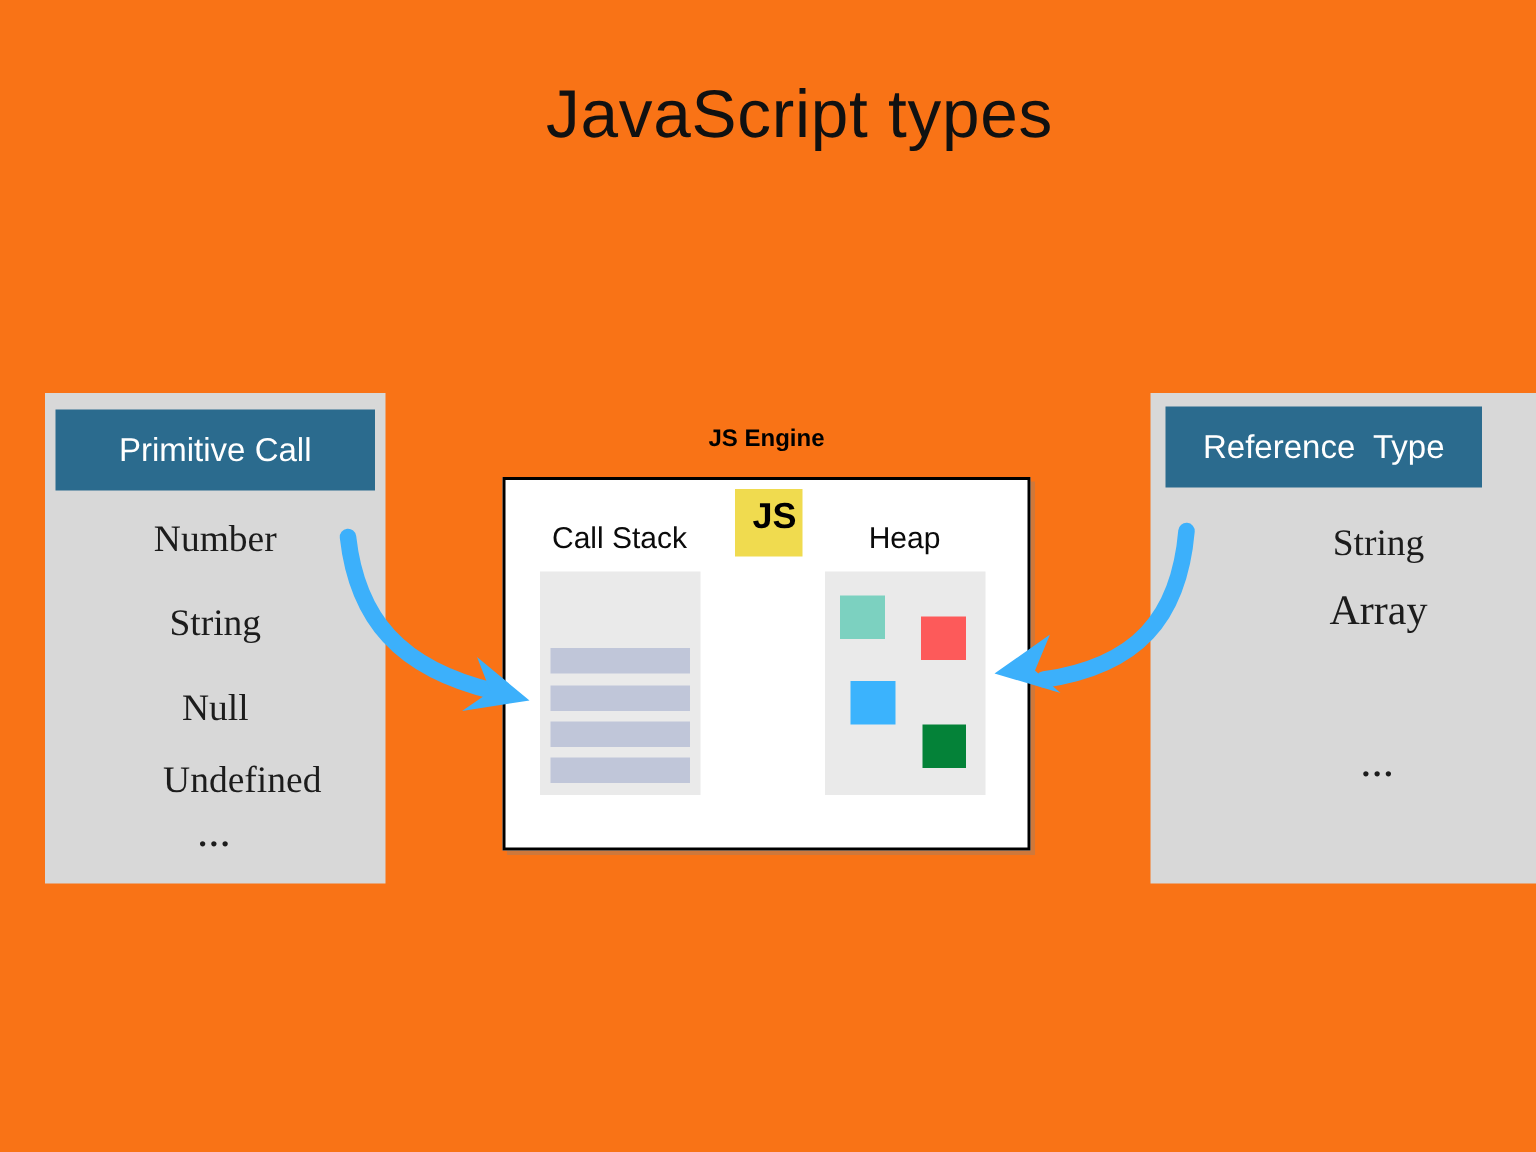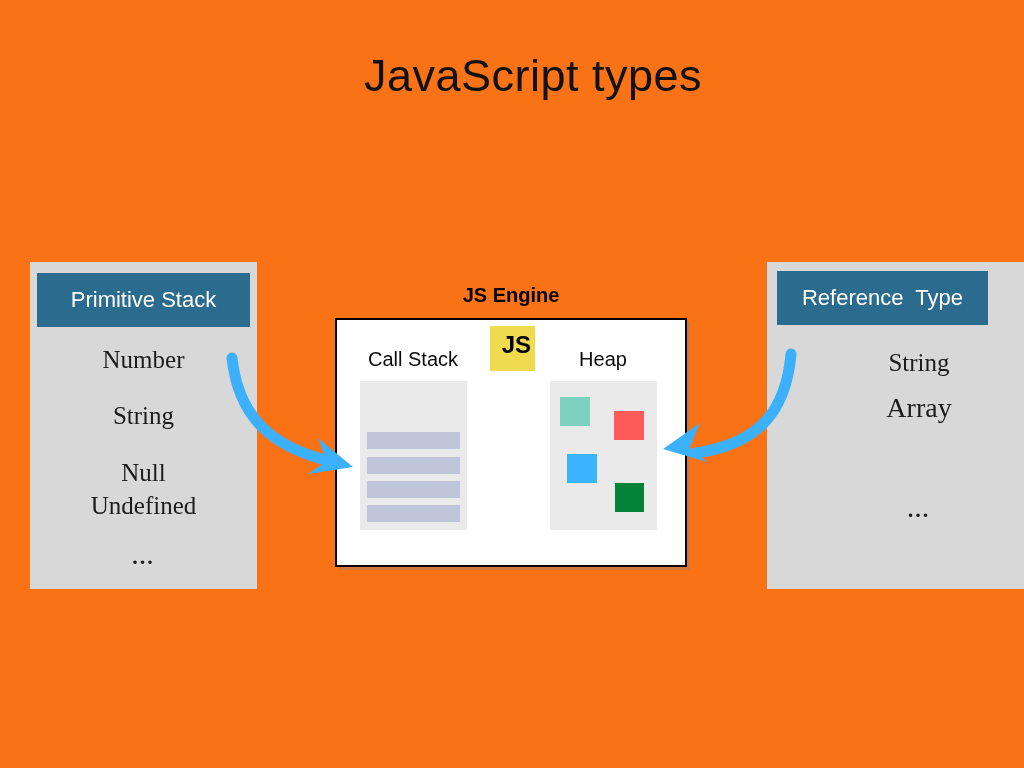--- a/index.html
+++ b/index.html
@@ -52,35 +52,35 @@
     left: 0;
     width: 100%;
     text-align: center;
     font-family: "Liberation Serif", serif;
     font-size: 25px;
     color: #1c1c1c;
   }
   .panel.left .i0 { top: 84px; }
   .panel.left .i1 { top: 140px; }
   .panel.left .i2 { top: 197px; }
-  .panel.left .i3 { top: 230px; }
+  .panel.left .i3 { top: 245px; padding-left: 18px; }
   .panel.left .i4 { top: 282px; letter-spacing: 2px; font-weight: 700; font-size: 22px; }
   .panel.right .i0 { top: 87px; }
   .panel.right .i1 { top: 130px; font-size: 28px; }
   .panel.right .i2 { top: 178px; font-size: 28px; }
   .panel.right .i3 { top: 235px; letter-spacing: 2px; font-weight: 700; font-size: 22px; }
 
   
   .engine-label {
     position: absolute;
     left: 335px;
     top: 284px;
     width: 352px;
     text-align: center;
-    font-size: 20px;
+    font-size: 16px;
     font-weight: 700;
     color: #000000;
   }
   .engine-box {
     position: absolute;
     left: 335px;
     top: 318px;
     width: 352px;
     height: 249px;
     box-sizing: border-box;
@@ -149,21 +149,21 @@
   }
 </style>
 </head>
 <body>
 
 <div class="stage">
 
   <div class="title">JavaScript types</div>
 
   <div class="panel left">
-    <div class="panel-header" style="background: rgb(43, 107, 142);">Primitive Stack</div>
+    <div class="panel-header" style="background: rgb(43, 107, 142);">Primitive Call</div>
     <div class="panel-item i0">Number</div>
     <div class="panel-item i1">String</div>
     <div class="panel-item i2">Null</div>
     <div class="panel-item i3">Undefined</div>
     <div class="panel-item i4">...</div>
   </div>
 
   <div class="panel right">
     <div class="panel-header" style="background: rgb(43, 107, 142);">Reference  Type</div>
     <div class="panel-item i0">String</div>

